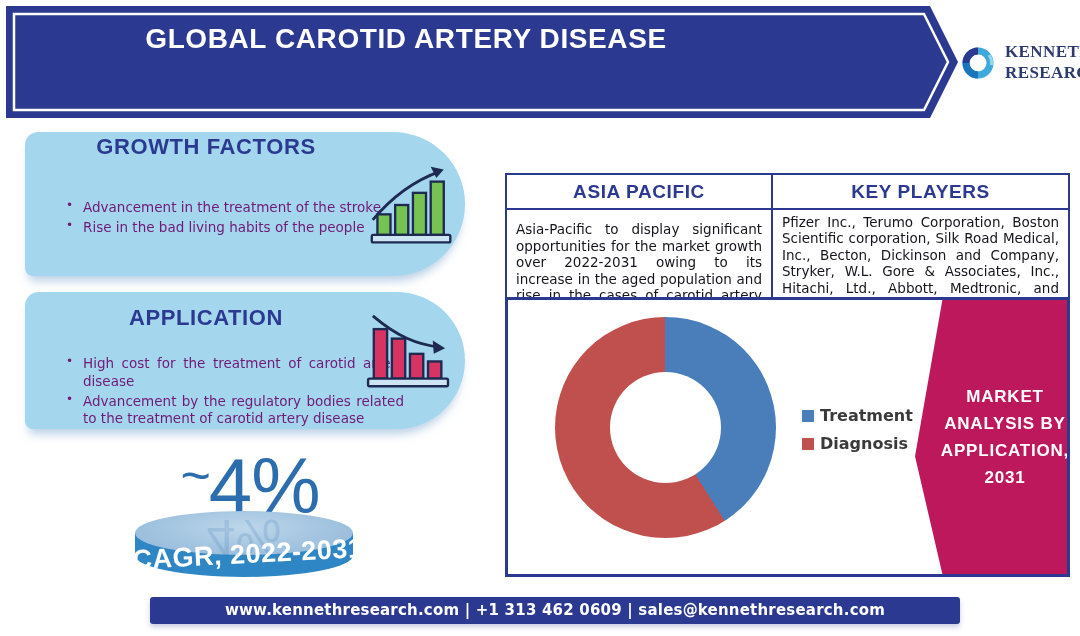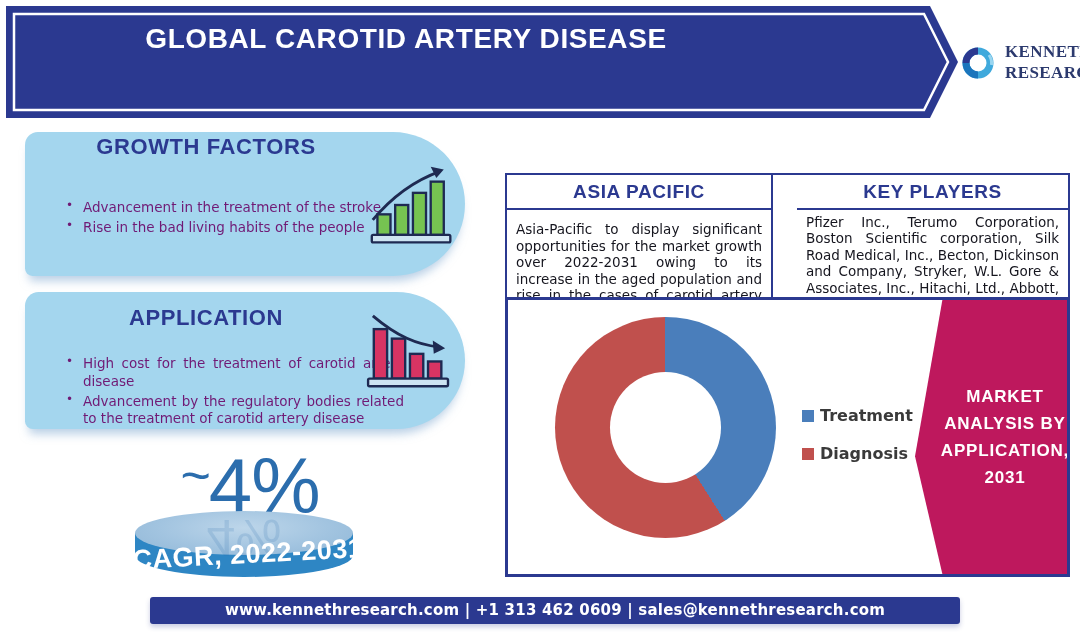--- a/index.html
+++ b/index.html
@@ -49,36 +49,36 @@
                    transform:scaleY(-1);opacity:.16;filter:blur(.5px);}
   .cagr-label{position:absolute;left:124px;top:539px;width:248px;text-align:center;color:#ffffff;
               font-family:"Liberation Sans",sans-serif;font-weight:bold;font-size:27px;
               letter-spacing:.5px;transform:rotate(-3deg);}
 
   
   .info-table{position:absolute;left:505px;top:133px;width:565px;height:160px;
               border:2px solid #2b3990;box-sizing:border-box;display:flex;background:#ffffff;margin-top:40px;}
   .col{display:flex;flex-direction:column;box-sizing:border-box;}
   .col-ap{width:264px;}
-  .col-kp{flex:1;border-left:2px solid #2b3990;padding-left:24px;}
+  .col-kp{flex:1;border-left:2px solid #2b3990;}
   .col-header{height:33px;line-height:33px;text-align:center;color:#2b3990;
               font-family:"Liberation Sans",sans-serif;font-weight:bold;font-size:19px;
               letter-spacing:.6px;border-bottom:2px solid #2b3990;}
   .col-body{flex:1;padding:4px 9px;font-size:13.5px;line-height:16.4px;color:#15151e;
             text-align:justify;display:flex;border-radius:29px;}
   .col-ap .col-body{align-items:center;}
   .col-kp .col-body{align-items:flex-start;}
 
   
   .chart-panel{position:absolute;left:505px;top:297px;width:565px;height:280px;
                border:3px solid #2b3990;box-sizing:border-box;background:#ffffff;}
   .donut{position:absolute;left:47px;top:17px;width:221px;height:221px;border-radius:50%;}
   .donut-hole{position:absolute;left:55px;top:55px;width:111px;height:111px;border-radius:50%;
               background:#ffffff;}
-  .legend{position:absolute;left:294px;top:106px;display:flex;flex-direction:column;gap:19px;}
+  .legend{position:absolute;left:294px;top:106px;display:flex;flex-direction:column;gap:9px;}
   .legend-item{display:flex;align-items:center;}
   .legend-swatch{width:12px;height:12px;margin-right:6px;}
   .legend-label{font-size:16px;font-weight:bold;color:#3a3a3a;}
   .market-banner{position:absolute;right:0;top:0;height:100%;width:152px;background:#be185d;
                  clip-path:polygon(18% 0,0 57%,18% 100%,100% 100%,100% 0);
                  display:flex;flex-direction:column;justify-content:center;align-items:center;
                  padding-left:28px;box-sizing:border-box;}
   .market-banner div{color:#ffffff;font-family:"Liberation Sans",sans-serif;font-weight:bold;
                      font-size:17px;line-height:27px;letter-spacing:.8px;text-align:center;}
 

